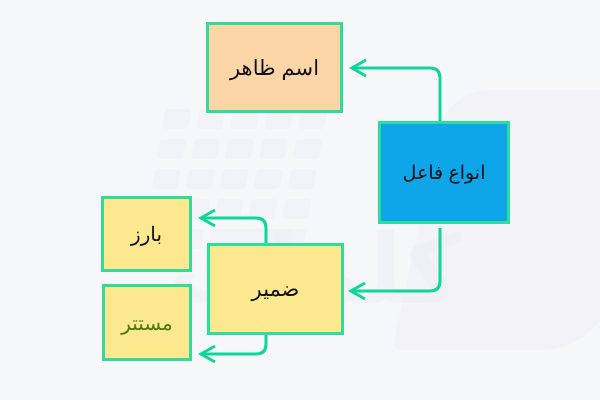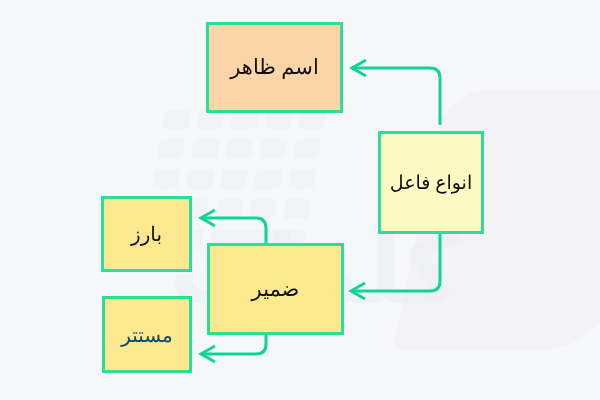--- a/index.html
+++ b/index.html
@@ -72,21 +72,21 @@
   .node {
     position: absolute;
     box-sizing: border-box;
     border-style: solid;
     display: flex;
     align-items: center;
     justify-content: center;
     direction: rtl;
     text-align: left;
     color: #101010;
-    font-family: Liberation Serif, serif;
+    font-family: Liberation Sans, sans-serif;
   }
   .node span {
     display: block;
     padding: 0 4px;
   }
 </style>
 </head>
 <body>
 
 <div id="canvas">
@@ -127,30 +127,30 @@
       <path d="M 366 60 L 352 68 L 366 76" fill="none" stroke="#0fd698" stroke-width="3" stroke-linecap="butt" stroke-linejoin="miter"></path>
       <path d="M 440 228 L 440 281 Q 440 291 430 291 L 351 291" fill="none" stroke="#0fd698" stroke-width="3" stroke-linecap="butt"></path>
       <path d="M 365 283 L 351 291 L 365 299" fill="none" stroke="#0fd698" stroke-width="3" stroke-linecap="butt" stroke-linejoin="miter"></path>
       <path d="M 266 243 L 266 228 Q 266 218 256 218 L 201 218" fill="none" stroke="#0fd698" stroke-width="3" stroke-linecap="butt"></path>
       <path d="M 215 210 L 201 218 L 215 226" fill="none" stroke="#0fd698" stroke-width="3" stroke-linecap="butt" stroke-linejoin="miter"></path>
       <path d="M 266 335 L 266 344 Q 266 354 256 354 L 201 354" fill="none" stroke="#0fd698" stroke-width="3" stroke-linecap="butt"></path>
       <path d="M 215 346 L 201 354 L 215 362" fill="none" stroke="#0fd698" stroke-width="3" stroke-linecap="butt" stroke-linejoin="miter"></path>
     </svg>
 
   <div id="nodes">
-      <div class="node" style="left: 378px; top: 131px; width: 106px; height: 103px; background: #fef9c3; border-color: rgb(45, 221, 156); border-width: 3px; color: rgb(16, 16, 16);">
+      <div class="node" style="left: 378px; top: 121px; width: 132px; height: 103px; background: #0ea5e9; border-color: rgb(45, 221, 156); border-width: 3px; color: rgb(16, 16, 16);">
         <span style="font-size: 19px;">انواع فاعل</span>
       </div>
       <div class="node" style="left: 206px; top: 22px; width: 137px; height: 91px; background: rgb(251, 213, 165); border-color: rgb(45, 221, 156); border-width: 3px; color: rgb(16, 16, 16);">
         <span style="font-size: 21px;">اسم ظاهر</span>
       </div>
       <div class="node" style="left: 207px; top: 243px; width: 137px; height: 92px; background: rgb(252, 232, 142); border-color: rgb(45, 221, 156); border-width: 3px; color: rgb(16, 16, 16);">
         <span style="font-size: 21px;">ضمير</span>
       </div>
       <div class="node" style="left: 101px; top: 196px; width: 91px; height: 76px; background: rgb(252, 232, 142); border-color: rgb(45, 221, 156); border-width: 3px; color: rgb(16, 16, 16);">
         <span style="font-size: 20px;">بارز</span>
       </div>
-      <div class="node" style="left: 102px; top: 296px; width: 90px; height: 77px; background: rgb(252, 232, 142); border-color: rgb(45, 221, 156); border-width: 3px; color: #0c4a6e;">
+      <div class="node" style="left: 102px; top: 284px; width: 90px; height: 77px; background: rgb(252, 232, 142); border-color: rgb(45, 221, 156); border-width: 3px; color: #4d7c0f;">
         <span style="font-size: 20px;">مستتر</span>
       </div>
     </div>
 
 </div>
 
 </body></html>

